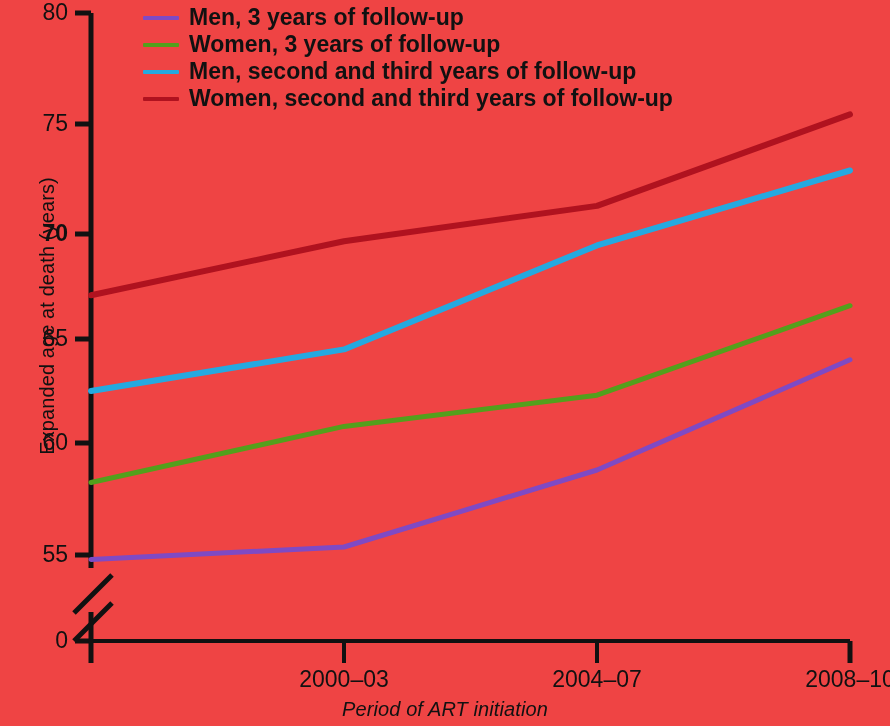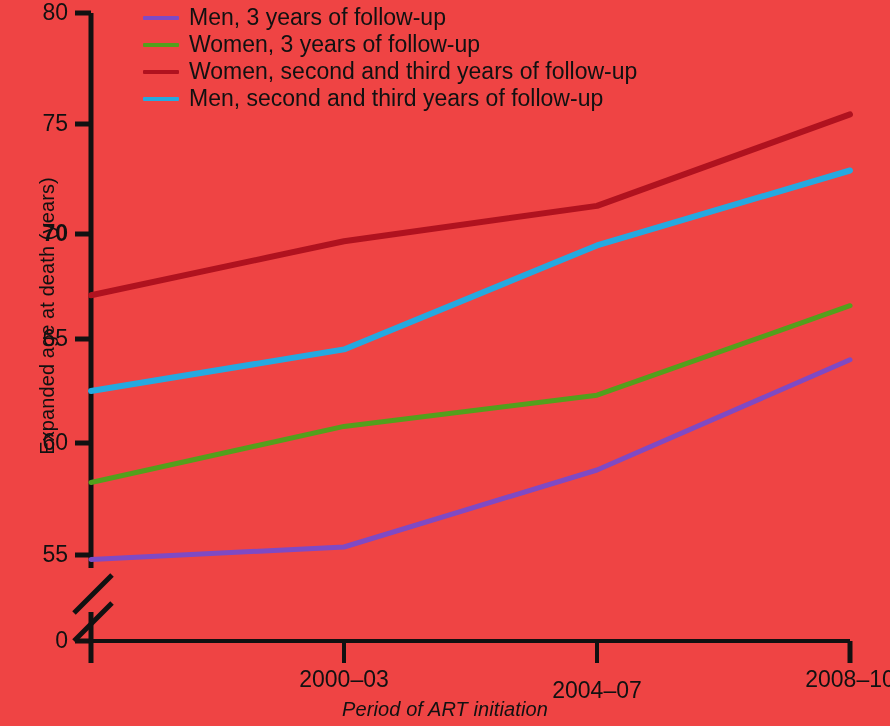--- a/index.html
+++ b/index.html
@@ -72,20 +72,21 @@
   }
   .legend {
     position: absolute;
     left: 143px;
     top: 4px;
   }
   .legend-row {
     display: flex;
     align-items: center;
     height: 27px;
+    font-weight: bold;
   }
   .legend-swatch {
     width: 36px;
     height: 4px;
     margin-right: 10px;
     flex: 0 0 auto;
     border-radius: 1px;
   }
   .legend-text {
     font-size: 23px;
@@ -135,42 +136,42 @@
 
   <div class="ytick-label" style="left:0px; top:-1px; width:68px;">80</div>
   <div class="ytick-label" style="left:0px; top:110px; width:68px;">75</div>
   <div class="ytick-label" style="left:0px; top:220px; width:68px;font-weight:bold;">70</div>
   <div class="ytick-label" style="left:0px; top:325px; width:68px;">65</div>
   <div class="ytick-label" style="left:0px; top:429px; width:68px;">60</div>
   <div class="ytick-label" style="left:0px; top:541px; width:68px;">55</div>
   <div class="ytick-label" style="left:0px; top:627px; width:68px;">0</div>
 
   <div class="xtick-label" style="left:269px; top:666px; width:150px;">2000–03</div>
-  <div class="xtick-label" style="left:522px; top:666px; width:150px;margin-top:11px;">2004–07</div>
+  <div class="xtick-label" style="left:522px; top:666px; width:150px;">2004–07</div>
   <div class="xtick-label" style="left:775px; top:666px; width:150px;">2008–10</div>
 
   <div id="ylabel-wrap">
     <div class="axis-label">Expanded age at death (years)</div>
   </div>
   <div id="xlabel-wrap">
     <div class="axis-label">Period of ART initiation</div>
   </div>
 
   <div class="legend">
     <div class="legend-row">
       <span class="legend-swatch" style="background: rgb(127, 74, 196);"></span>
       <span class="legend-text">Men, 3 years of follow-up</span>
     </div>
     <div class="legend-row">
       <span class="legend-swatch" style="background: rgb(83, 160, 28);"></span>
       <span class="legend-text">Women, 3 years of follow-up</span>
     </div>
     <div class="legend-row">
+      <span class="legend-swatch" style="background: rgb(37, 169, 224);"></span>
+      <span class="legend-text">Men, second and third years of follow-up</span>
+    </div>
+    <div class="legend-row">
       <span class="legend-swatch" style="background: rgb(176, 18, 31);"></span>
       <span class="legend-text">Women, second and third years of follow-up</span>
-    </div>
-    <div class="legend-row">
-      <span class="legend-swatch" style="background: rgb(37, 169, 224);"></span>
-      <span class="legend-text">Men, second and third years of follow-up</span>
     </div>
   </div>
 
 </div>
 
 </body></html>

